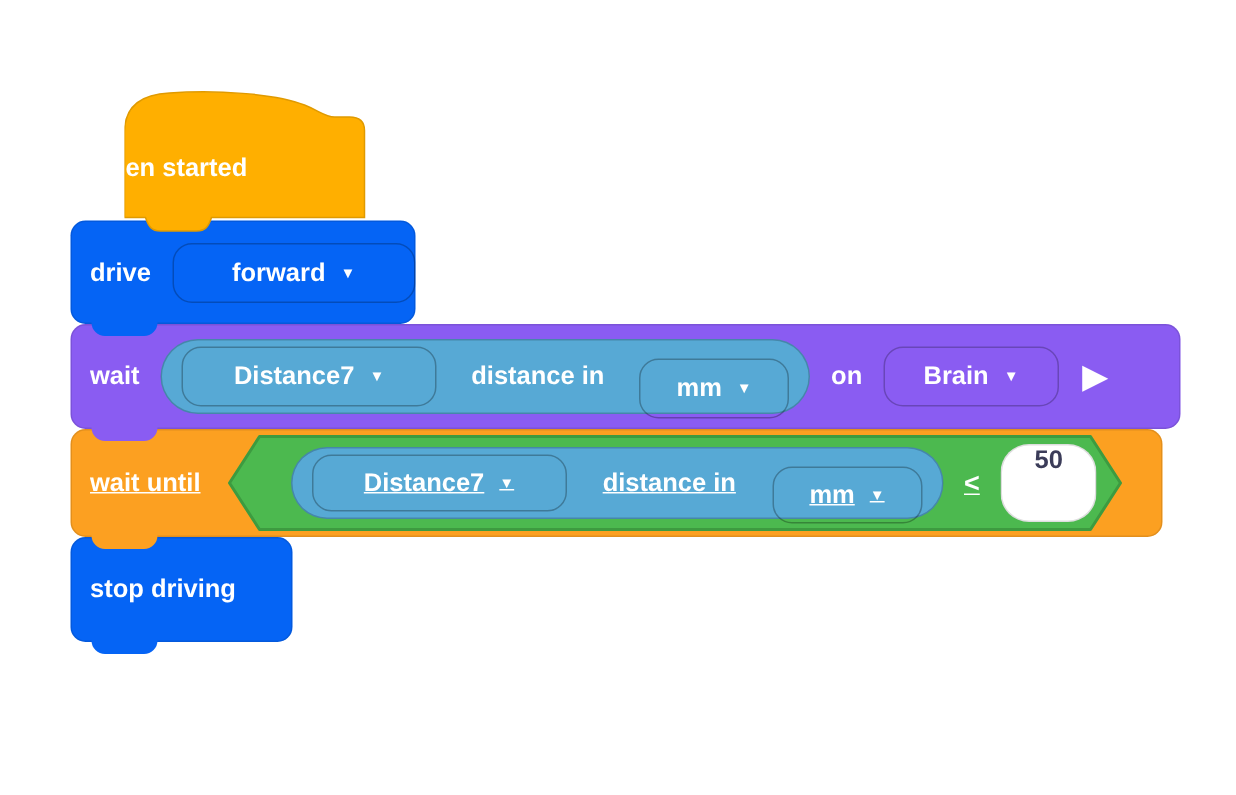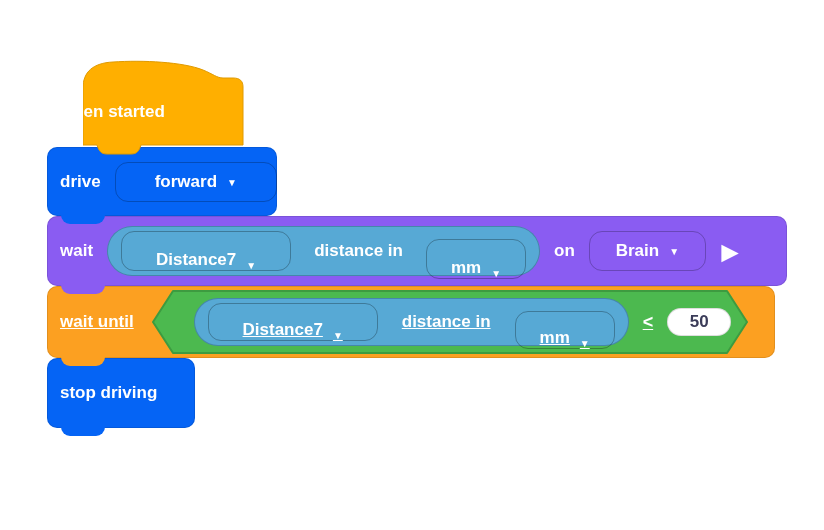--- a/index.html
+++ b/index.html
@@ -69,44 +69,44 @@
     height:50px;
     box-sizing:border-box;
     background:var(--reporter-blue);
     border:1px solid rgba(0,0,0,0.20);
     border-radius:25px;
     display:flex;
     align-items:center;
     justify-content:space-between;
     padding:0 13px;
   }
-  .pill .dropdown{border-color:rgba(0,0,0,0.28);align-items:flex-end;}
+  .pill .dropdown{border-color:rgba(0,0,0,0.28);}
   .pill.small{height:48px;border-radius:24px;}
   .pill.small .dropdown{height:38px;}
   .hexagon{
     position:relative;
     width:596px;
     height:66px;
     display:flex;
     align-items:center;
     gap:14px;
     padding-left:42px;
     box-sizing:border-box;
   }
   .hexagon > svg{position:absolute;inset:0;z-index:0;}
   .hexagon > *:not(svg){position:relative;z-index:1;}
   .oval{
     width:64px;
-    height:28px;
+    height:52px;
     box-sizing:border-box;
     background:#ffffff;
     border:1px solid rgba(0,0,0,0.13);
     border-radius:19px;
     display:flex;
-    align-items:center;
+    align-items:flex-start;
     justify-content:center;
     color:var(--value-text);
     font-weight:700;
     font-size:17px;
     cursor:text;
   }
   .operator{font-size:18px;}
   .run-icon{
     font-size:21px;
     line-height:1;

